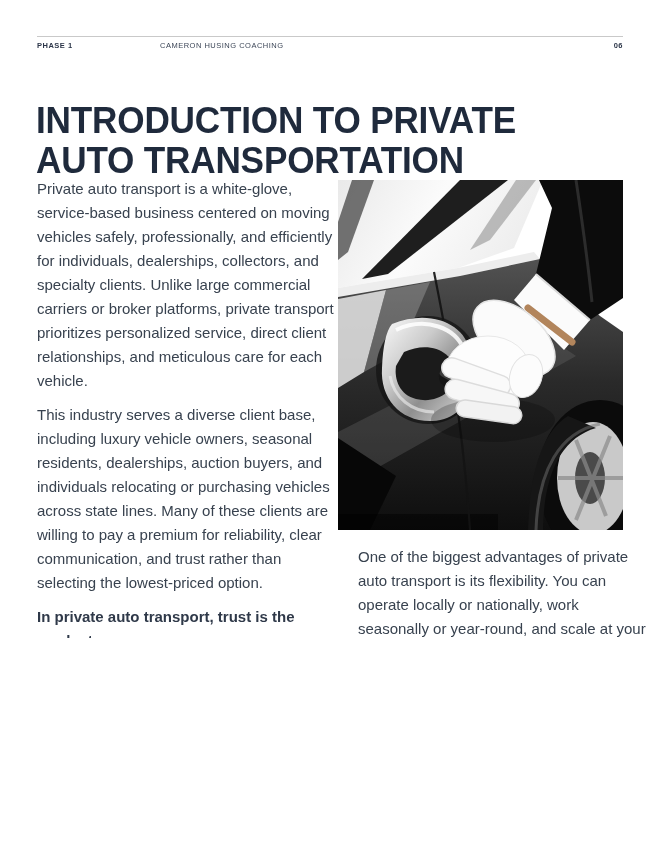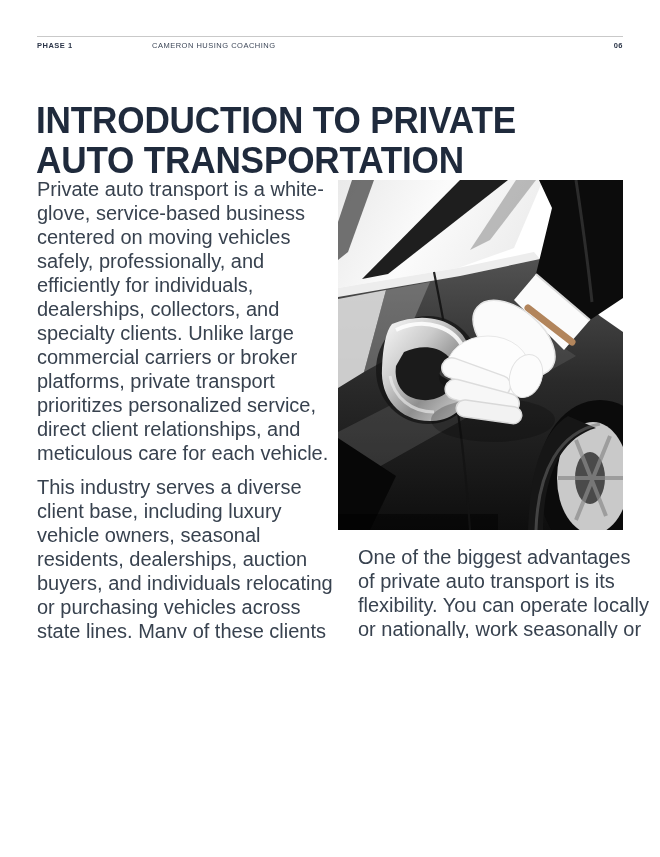--- a/index.html
+++ b/index.html
@@ -4,33 +4,33 @@
 <style>
   html,body{margin:0;padding:0;background:#ffffff;}
   .page{
     position:relative;width:660px;height:638px;background:#ffffff;
     font-family:"Liberation Sans",sans-serif;overflow:hidden;
   }
   
   .header-rule{position:absolute;left:37px;top:36px;width:586px;height:1px;background:#c9c9c9;}
   .hdr{position:absolute;top:41px;font-size:7.5px;letter-spacing:.5px;color:#2c3649;white-space:nowrap;}
   .hdr-phase{left:37px;font-weight:700;}
-  .hdr-brand{left:152px;font-weight:400;color:#3c4657;}
+  .hdr-brand{left:160px;font-weight:400;color:#3c4657;}
   .hdr-page{right:37px;font-weight:700;text-align:right;}
   
   .title{
     position:absolute;left:36px;top:76px;width:560px;
     font-size:37px;line-height:40px;font-weight:700;letter-spacing:-.2px;
     color:#1f2a3c;transform:scaleX(.95);transform-origin:left top;
   }
   
   .col{position:absolute;}
   .col-left{left:37px;top:177px;width:298px;}
   .col-right{left:358px;top:545px;width:291px;}
-  .col p{margin:0 0 10px 0;font-size:20px;line-height:24px;color:#38424f;}
+  .col p{margin:0 0 10px 0;font-size:15px;line-height:24px;color:#38424f;}
   .col p.emphasis{font-weight:700;color:#2f3949;margin-top:3px;}
   
   .photo{position:absolute;left:338px;top:180px;width:285px;height:350px;}
   .photo svg{display:block;width:100%;height:100%;}
 </style>
 </head>
 <body>
 
 <div class="page">
 

